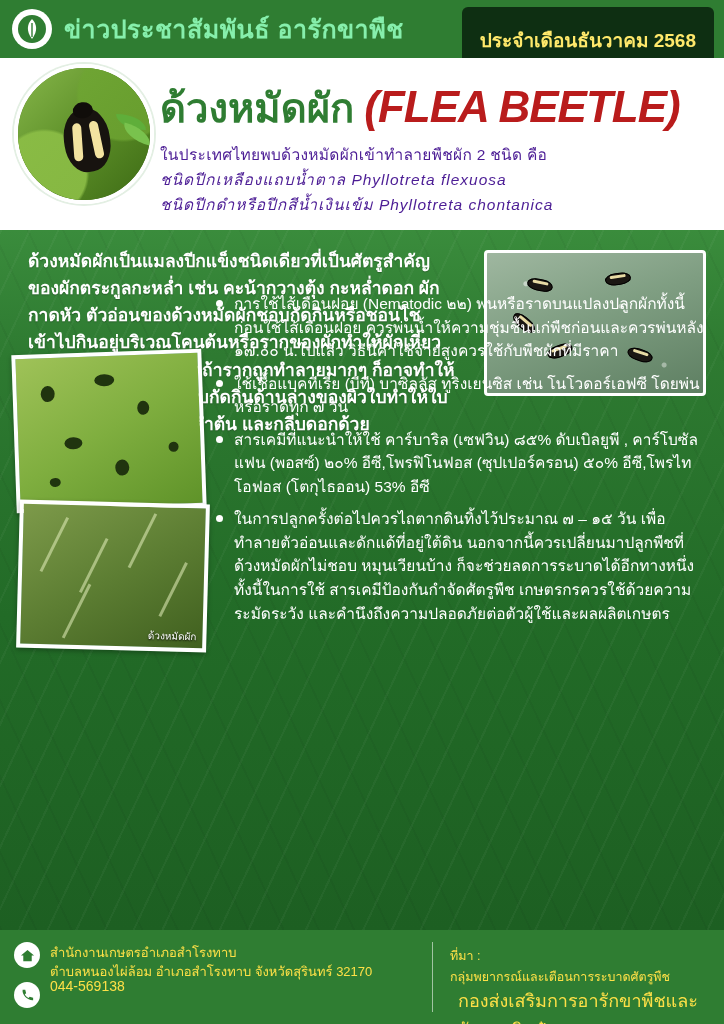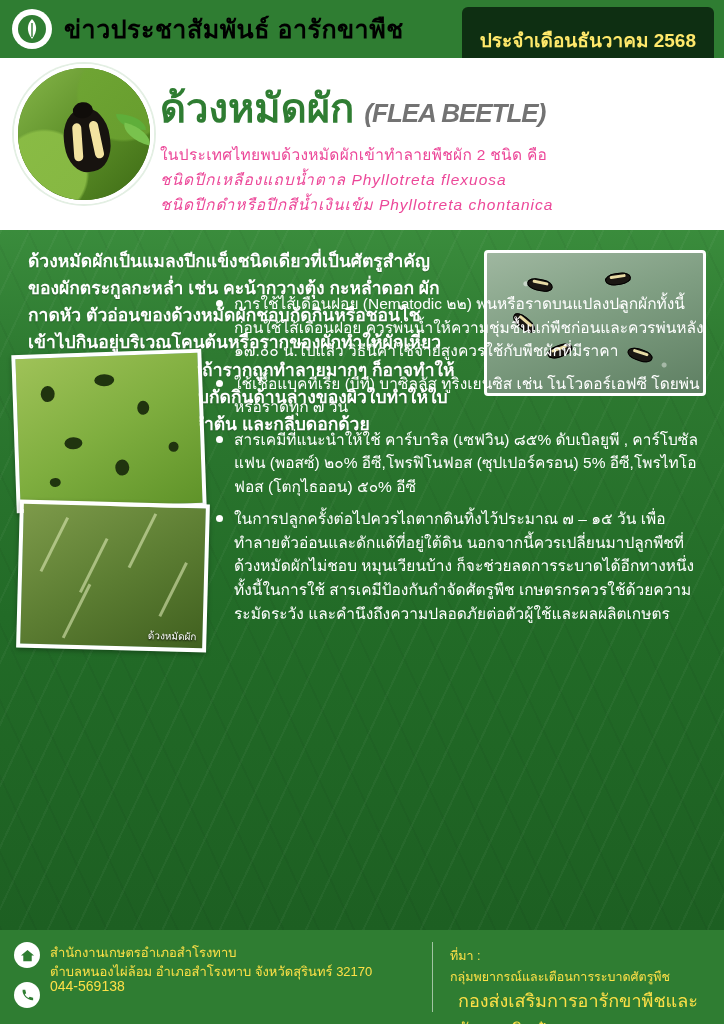--- a/index.html
+++ b/index.html
@@ -30,21 +30,21 @@
   .header-logo {
     width: 40px; height: 40px;
     margin-left: 12px;
     border-radius: 50%;
     background: #ffffff;
     display: flex; align-items: center; justify-content: center;
     flex: 0 0 auto;
   }
   .header-logo svg { display:block; }
   .header-title {
-    color: #000000;
+    color: #86efac;
     font-size: 25px;
     font-weight: bold;
     margin-left: 12px;
     letter-spacing: .5px;
     white-space: nowrap;
   }
   .header-badge {
     position: absolute;
     right: 10px; top: 7px;
     background: #0e2f12;
@@ -126,31 +126,31 @@
     display: flex;
     align-items: baseline;
     gap: 10px;
   }
   .hero-title .th {
     color: #2f7d32;
     font-size: 40px;
     font-weight: bold;
   }
   .hero-title .en {
-    color: #737373;
-    font-size: 26px;
+    color: #b91c1c;
+    font-size: 44px;
     font-weight: bold;
     font-style: italic;
     letter-spacing: -1px;
   }
   .hero-lines {
     position: absolute;
     left: 160px; top: 84px;
     width: 556px;
-    color: #ec4899;
+    color: #4c1d95;
     font-size: 15.5px;
     line-height: 1.62;
     letter-spacing: .3px;
   }
   .hero-lines .sci { font-style: italic; letter-spacing: 1px; }
 
   
   .green-panel {
     position: absolute;
     top: 230px; left: 0;
@@ -366,21 +366,21 @@
       <div class="mini-beetle" style="left:60px; top:92px; transform:rotate(-20deg);"></div>
       <div class="mini-beetle" style="left:140px; top:96px; transform:rotate(18deg);"></div>
       <div class="mini-beetle" style="left:24px; top:64px; transform:rotate(40deg);"></div>
     </div>
   </div>
 
 
   <ul class="control-list">
     <li>การใช้ไส้เดือนฝอย (Nematodic ๒๒) พ่นหรือราดบนแปลงปลูกผักทั้งนี้ก่อนใช้ไส้เดือนฝอย ควรพ่นน้ำให้ความชุ่มชื้นแก่พืชก่อนและควรพ่นหลัง ๑๗.๐๐ น.ไปแล้ว วิธีนี้ค่าใช้จ่ายสูงควรใช้กับพืชผักที่มีราคา</li>
     <li>ใช้เชื้อแบคทีเรีย (บีที) บาซิลลัส ทูริงเยนซิส เช่น โนโวดอร์เอฟซี โดยพ่นหรือราดทุก ๗ วัน</li>
-    <li>สารเคมีที่แนะนำให้ใช้  คาร์บาริล (เซฟวิน) ๘๕% ดับเบิลยูพี , คาร์โบซัลแฟน (พอสซ์) ๒๐% อีซี,โพรฟิโนฟอส (ซุปเปอร์ครอน) 5% อีซี,โพรไทโอฟอส (โตกุไธออน) ๕๐% อีซี</li>
+    <li>สารเคมีที่แนะนำให้ใช้  คาร์บาริล (เซฟวิน) ๘๕% ดับเบิลยูพี , คาร์โบซัลแฟน (พอสซ์) ๒๐% อีซี,โพรฟิโนฟอส (ซุปเปอร์ครอน) ๕๐% อีซี,โพรไทโอฟอส (โตกุไธออน) 53% อีซี</li>
     <li>ในการปลูกครั้งต่อไปควรไถตากดินทิ้งไว้ประมาณ ๗ – ๑๕ วัน เพื่อทำลายตัวอ่อนและดักแด้ที่อยู่ใต้ดิน นอกจากนี้ควรเปลี่ยนมาปลูกพืชที่ด้วงหมัดผักไม่ชอบ หมุนเวียนบ้าง ก็จะช่วยลดการระบาดได้อีกทางหนึ่ง ทั้งนี้ในการใช้ สารเคมีป้องกันกำจัดศัตรูพืช เกษตรกรควรใช้ด้วยความระมัดระวัง และคำนึงถึงความปลอดภัยต่อตัวผู้ใช้และผลผลิตเกษตร</li>
   </ul>
 
   <div class="photo-stack">
     <div class="photo-a">
       <div class="hole" style="left:24px; top:28px; width:14px; height:16px;"></div>
       <div class="hole" style="left:78px; top:18px; width:20px; height:12px;"></div>
       <div class="hole" style="left:120px; top:46px; width:12px; height:14px;"></div>
       <div class="hole" style="left:46px; top:80px; width:18px; height:12px;"></div>
       <div class="hole" style="left:96px; top:104px; width:14px; height:16px;"></div>

